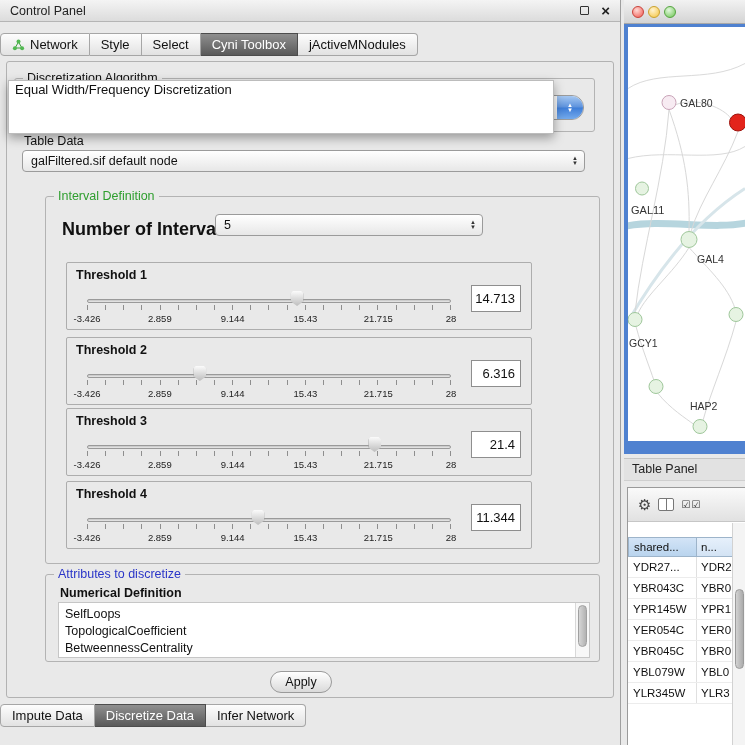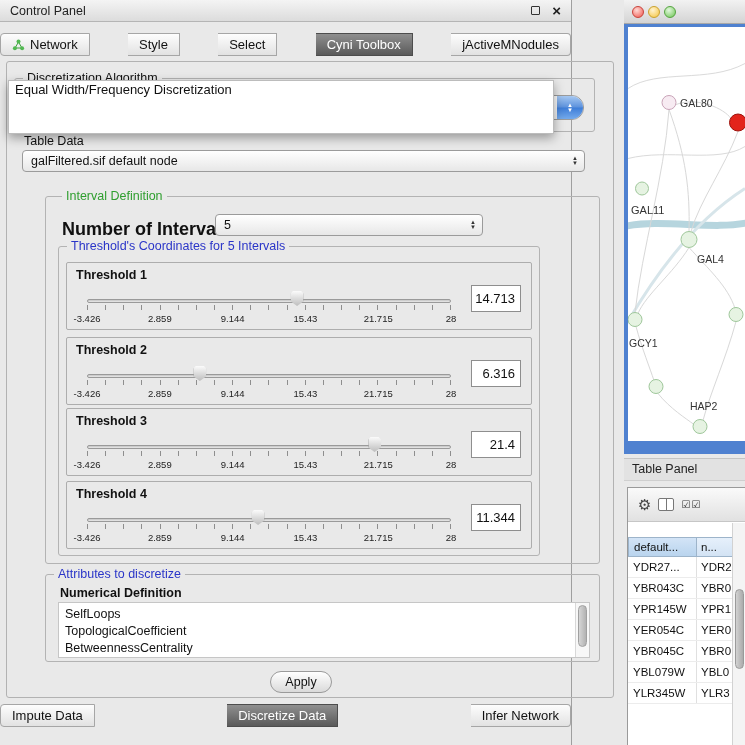--- a/index.html
+++ b/index.html
@@ -1,39 +1,39 @@
 <!DOCTYPE html>
 <html><head>
 <meta charset="utf-8">
 <style>
   *{margin:0;padding:0;box-sizing:border-box;}
   html,body{background:#e9e9e9;}
   body{font-family:"Liberation Sans","DejaVu Sans",sans-serif;}
   #root{position:relative;width:745px;height:745px;background:#e9e9e9;overflow:hidden;color:#111;font-size:13px;}
 
   
-  .control-panel{position:absolute;left:0;top:0;width:572px;height:745px;background:#e9e9e9;border-right:1px solid #9f9f9f;}
+  .control-panel{position:absolute;left:0;top:0;width:621px;height:745px;background:#e9e9e9;border-right:1px solid #9f9f9f;}
   .titlebar{position:absolute;left:0;top:0;width:100%;height:22px;background:linear-gradient(#f4f4f4,#dcdcdc);border-bottom:1px solid #b5b5b5;display:flex;align-items:center;padding:0 10px;font-size:12.5px;color:#222;}
   .tb-icons{margin-left:auto;display:flex;align-items:center;gap:12px;}
   .float-box{width:9px;height:9px;border:1.5px solid #333;border-radius:1px;}
   .close-x{font-size:15px;font-weight:700;color:#222;line-height:10px;}
 
-  .seg-tabs{position:absolute;left:0;right:0;display:flex;justify-content:space-between;}
+  .seg-tabs{position:absolute;left:0;right:0;display:flex;justify-content:flex-start;}
   .top-tabs{top:33px;}
   .bottom-tabs{top:704px;}
   .tab{display:flex;align-items:center;gap:5px;padding:3px 11px;font-size:13px;background:linear-gradient(#fdfdfd,#e2e2e2);border:1px solid #a6a6a6;border-left:none;color:#111;white-space:nowrap;}
   .tab:first-child{border-left:1px solid #a6a6a6;border-radius:4px 0 0 4px;}
   .tab:last-child{border-radius:0 4px 4px 0;}
   .tab.selected{background:linear-gradient(#8f8f8f,#5a5a5a);color:#fff;border-color:#4d4d4d;}
 
   .main-panel{position:absolute;left:6px;top:61px;width:608px;height:637px;border:1px solid #b2b2b2;border-radius:3px;}
 
   .group{position:absolute;border:1px solid #b3b3b3;border-radius:3px;}
   .group-title{position:absolute;top:-8px;left:8px;background:#e9e9e9;padding:0 4px;font-size:12.5px;color:#111;white-space:nowrap;}
-  .group-title.green{color:#2e9e2e;margin-left:8px;}
+  .group-title.green{color:#2e9e2e;}
   .group-title.blue{color:#2a35c8;}
 
   
   .algo-group{left:14px;top:78px;width:581px;height:54px;}
   .algo-combo{position:absolute;left:22px;top:95px;width:562px;height:25px;background:linear-gradient(#ffffff,#ececec);border:1px solid #9b9b9b;border-radius:12px;z-index:1;}
   .algo-cap{position:absolute;right:0;top:0;width:26px;height:23px;border-radius:0 12px 12px 0;background:linear-gradient(#a6c8f2 0%,#5e93dd 48%,#3f7ed8 52%,#74aaec 100%);display:flex;flex-direction:column;align-items:center;justify-content:center;color:#fff;}
   .algo-cap span{font-size:6px;line-height:5px;}
 
   .dd-overlay{position:absolute;left:8px;top:80px;width:546px;height:54px;background:#fff;border:1px solid #bcbcbc;box-shadow:0 4px 10px rgba(0,0,0,.35);z-index:5;}
   .dd-header{height:17px;text-align:center;color:#a9a9a9;font-size:12.5px;line-height:17px;}
@@ -176,23 +176,20 @@
     </div>
     <div class="intervals-label">Number of Intervals</div>
     <div class="combo intervals-combo">
       <span class="cmb-text">5</span>
       <span class="cmb-arrows">
         <span>▲</span>
         <span>▼</span>
       </span>
     </div>
 
-    <div class="group thresholds-group">
-      <span class="group-title blue">Threshold's Coordinates for 5 Intervals</span>
-    </div>
 
     <div class="thr-box t0">
       <div class="thr-label">Threshold 1</div>
       <div class="slider-area">
         <div class="track"></div>
         <div class="ticks"></div>
         <div class="thumb" style="left: 57.7197%;"></div>
       </div>
       <div class="scale">
         <span>-3.426</span>
@@ -333,21 +330,21 @@
   <div class="tp-strip">Table Panel</div>
 
   <div class="table-window">
     <div class="tp-toolbar">
       <span class="gear">⚙</span>
       <span class="grid-ico"></span>
       <span class="checks"><span>☑</span><span>☑</span></span>
     </div>
     <div class="tp-gap"></div>
     <div class="tp-header">
-      <div class="tp-h1">default...</div>
+      <div class="tp-h1">shared...</div>
       <div class="tp-h2">n...</div>
     </div>
     <div class="tp-rows">
       <div class="tp-row">
           <div class="tp-c1">YDR27...</div>
           <div class="tp-c2">YDR2</div>
         </div>
       <div class="tp-row">
           <div class="tp-c1">YBR043C</div>
           <div class="tp-c2">YBR0</div>

